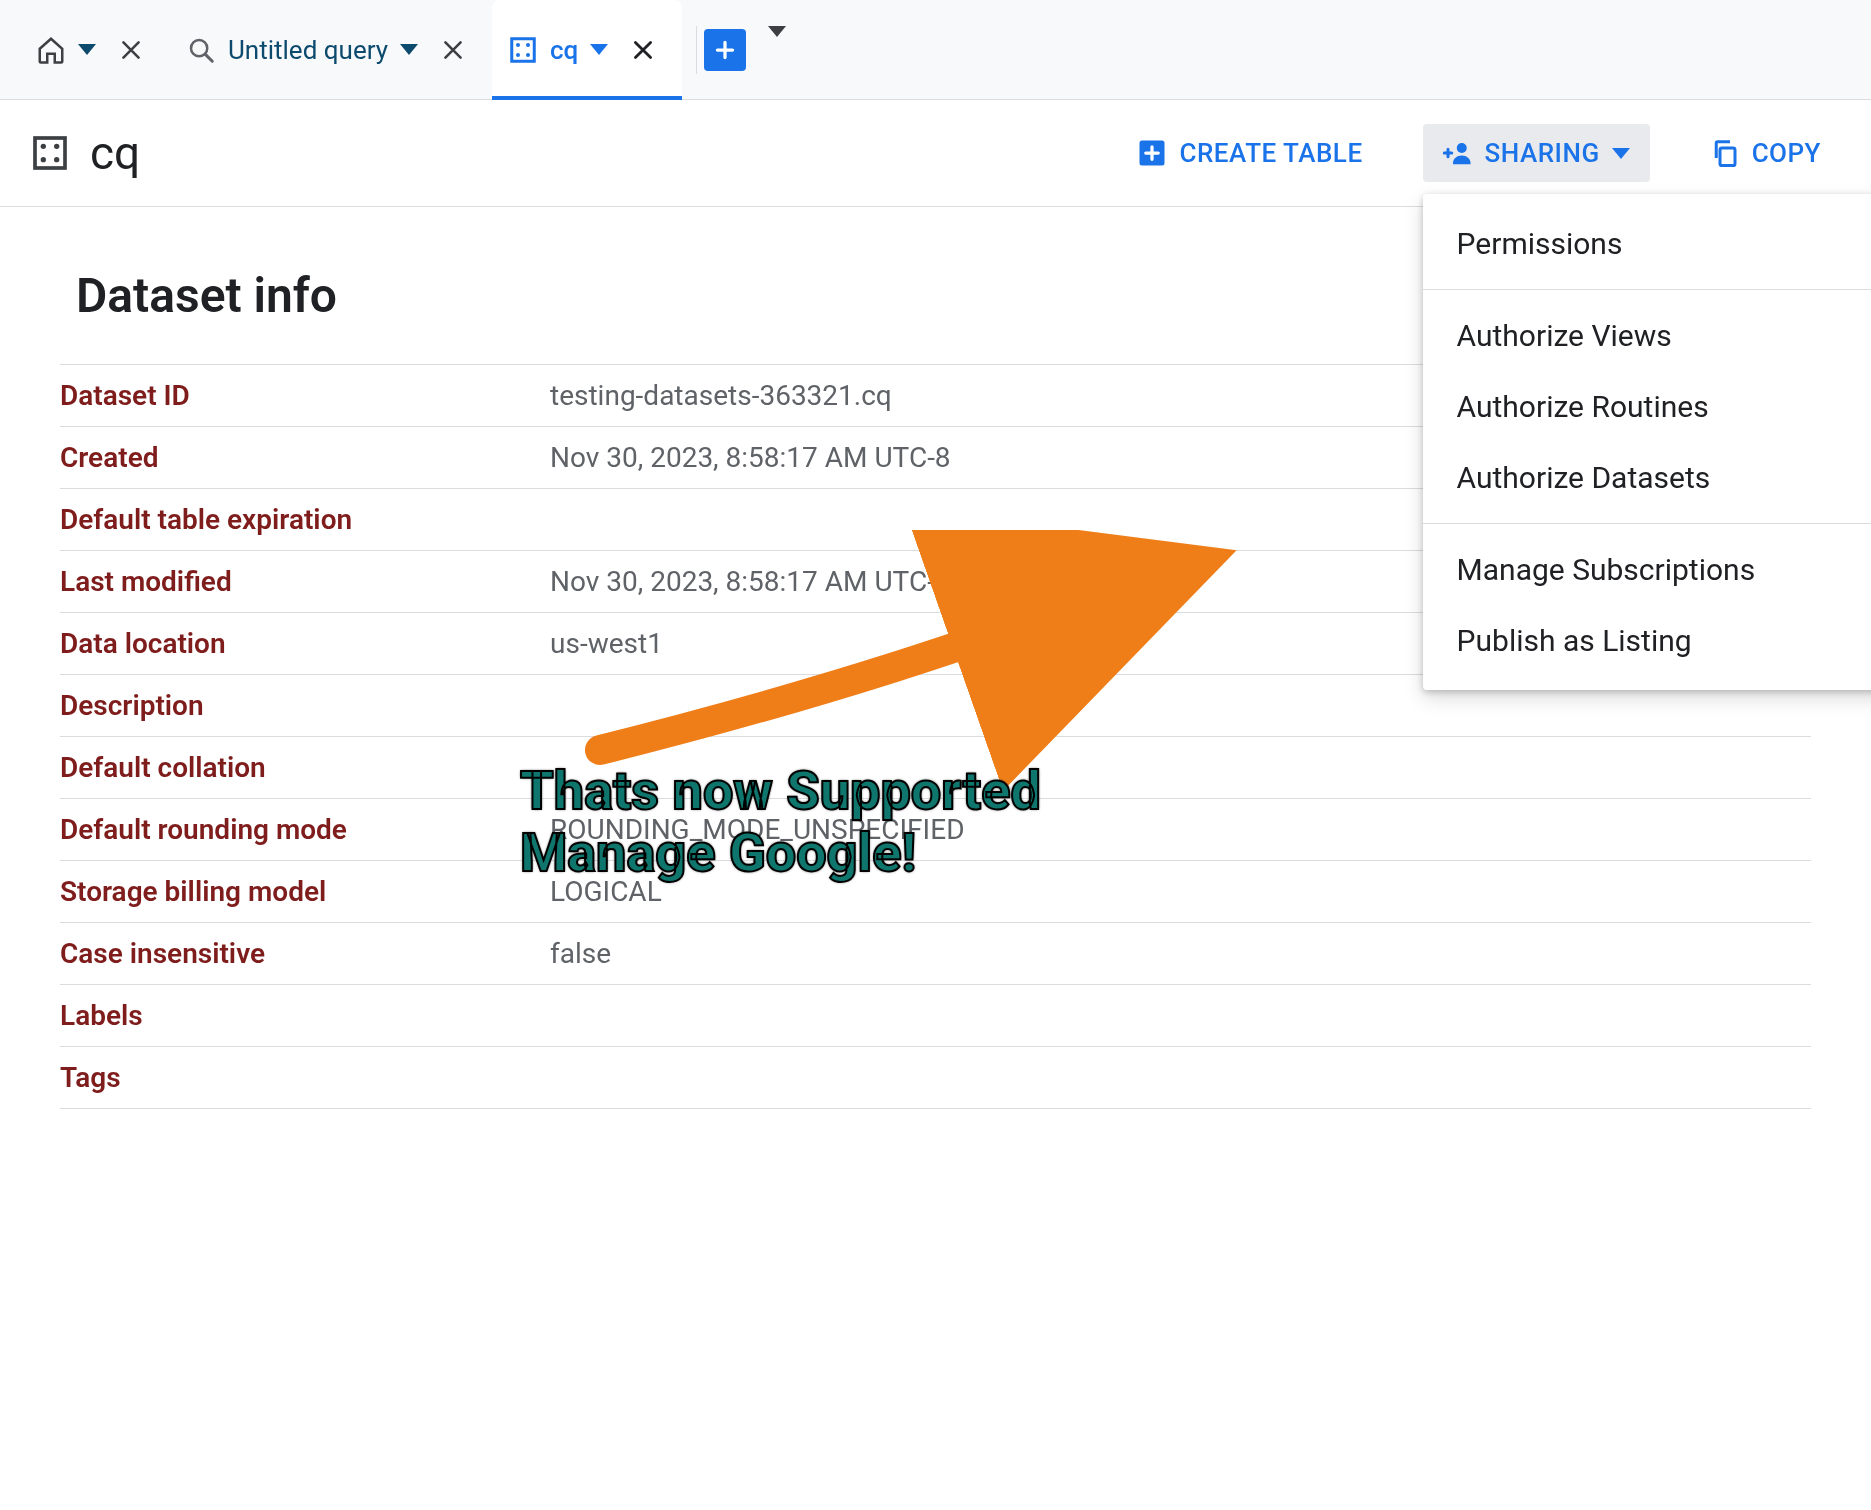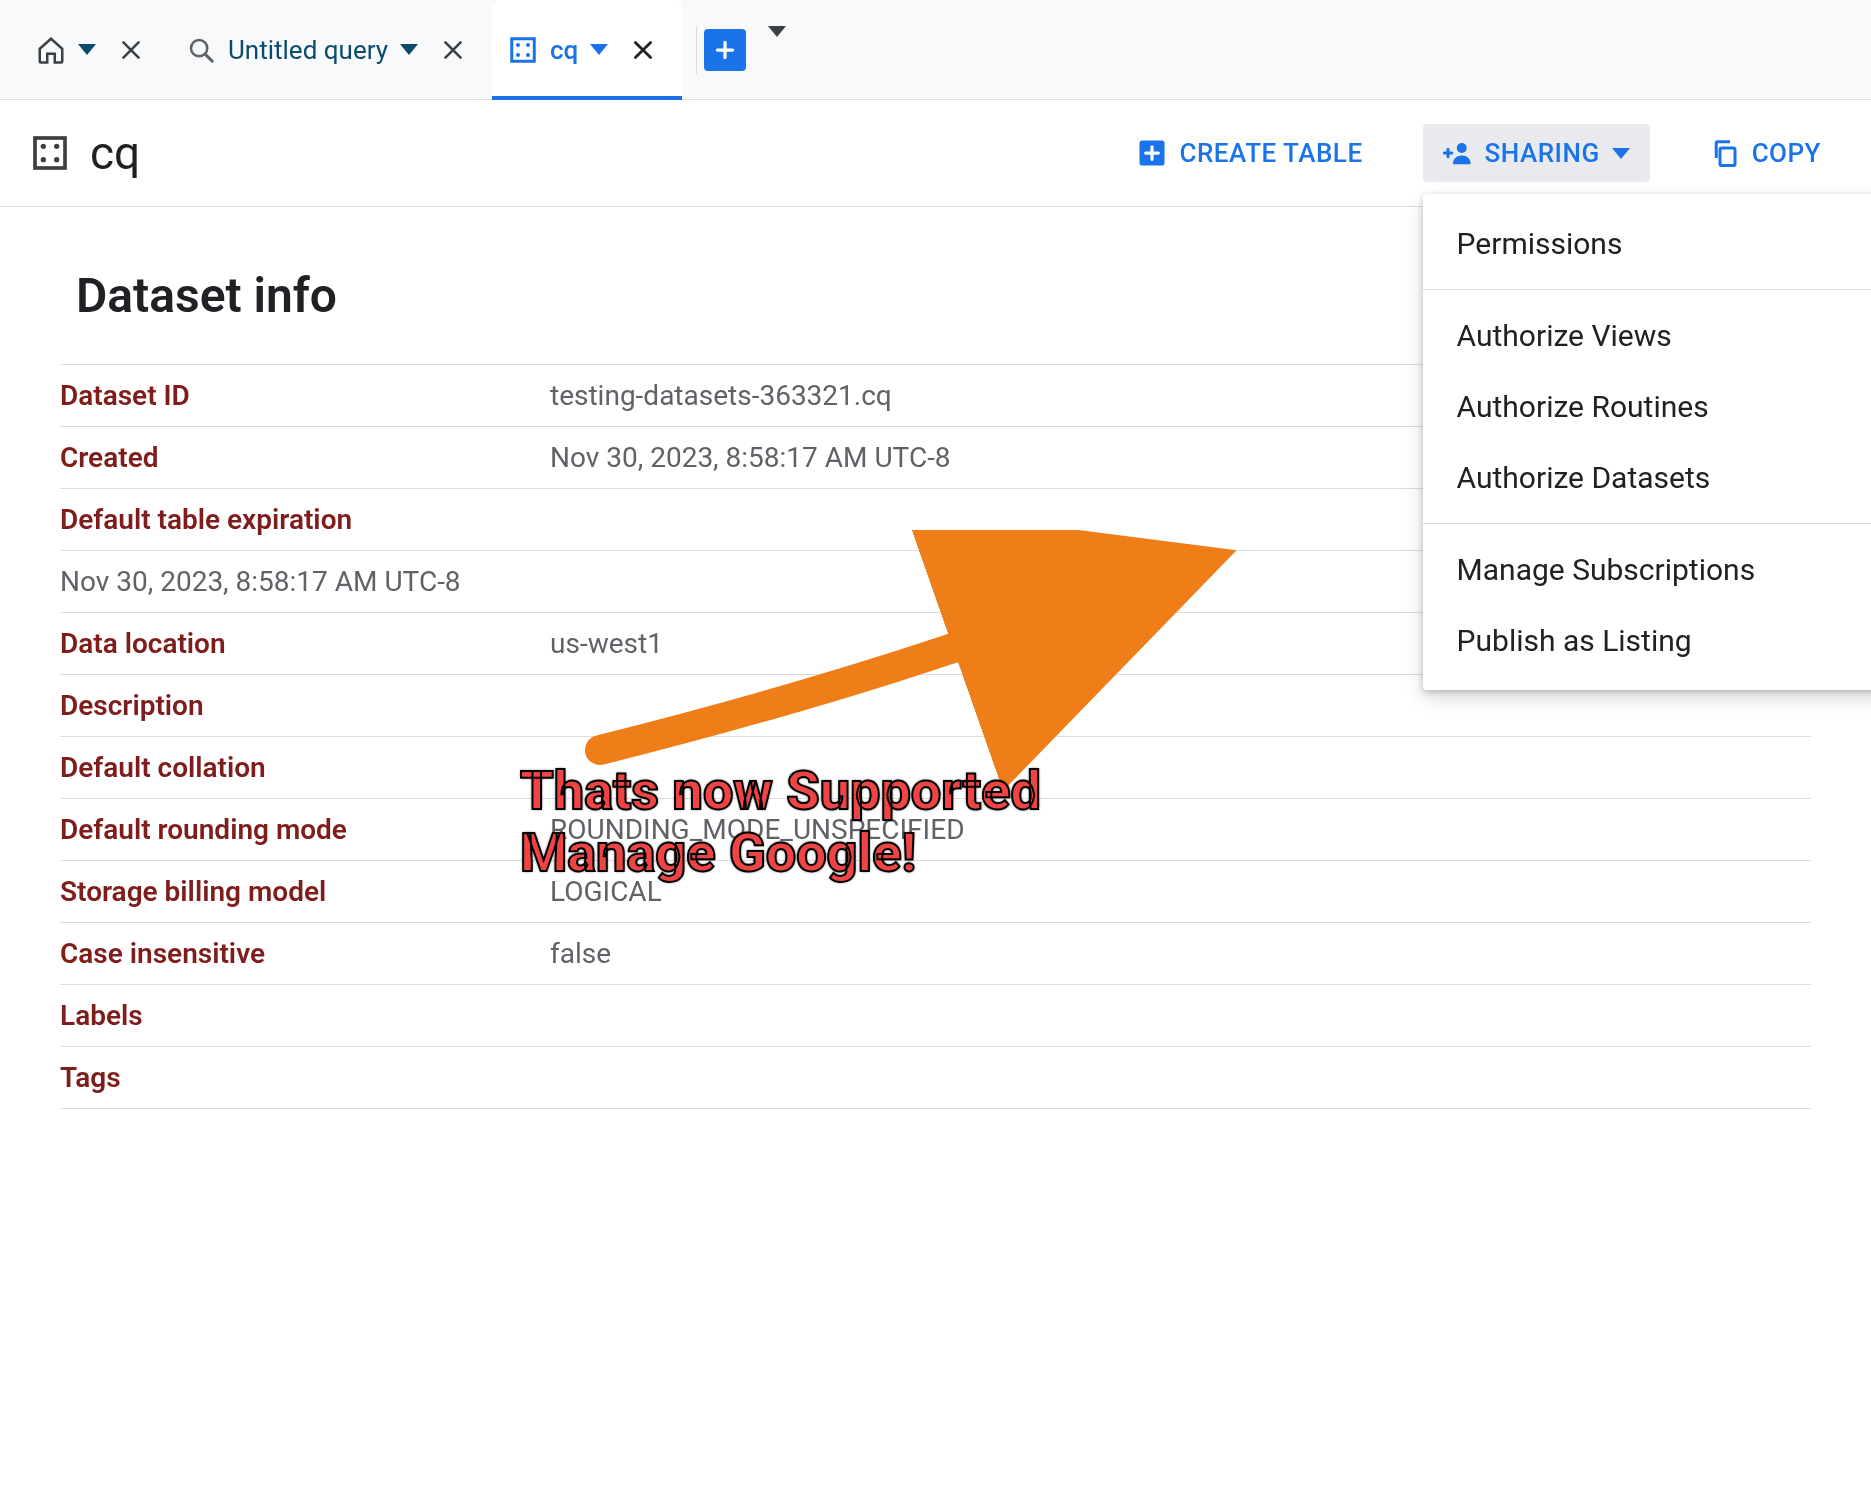--- a/index.html
+++ b/index.html
@@ -122,21 +122,21 @@
     left:540px; top:430px;
     width:700px; height:260px;
     pointer-events:none;
     z-index:40;
   }
   .annotation-text {
     position:absolute;
     left:520px; top:660px;
     font-size:54px;
     font-weight:800;
-    color:#ef4444;
+    color:#0f766e;
     -webkit-text-stroke: 2px #000;
     text-shadow: 0 0 3px #000;
     line-height:1.15;
     z-index:40;
     pointer-events:none;
   }
 
   
   svg { display:block; }
 
@@ -277,20 +277,21 @@
         </div>
         <div class="info-row">
           <div class="info-label">Created</div>
           <div class="info-value">Nov 30, 2023, 8:58:17 AM UTC-8</div>
         </div>
         <div class="info-row">
           <div class="info-label">Default table expiration</div>
           <div class="info-value"></div>
         </div>
         <div class="info-row">
+          <div class="info-label">Last modified</div>
           <div class="info-value">Nov 30, 2023, 8:58:17 AM UTC-8</div>
         </div>
         <div class="info-row">
           <div class="info-label">Data location</div>
           <div class="info-value">us-west1</div>
         </div>
         <div class="info-row">
           <div class="info-label">Description</div>
           <div class="info-value"></div>
         </div>

